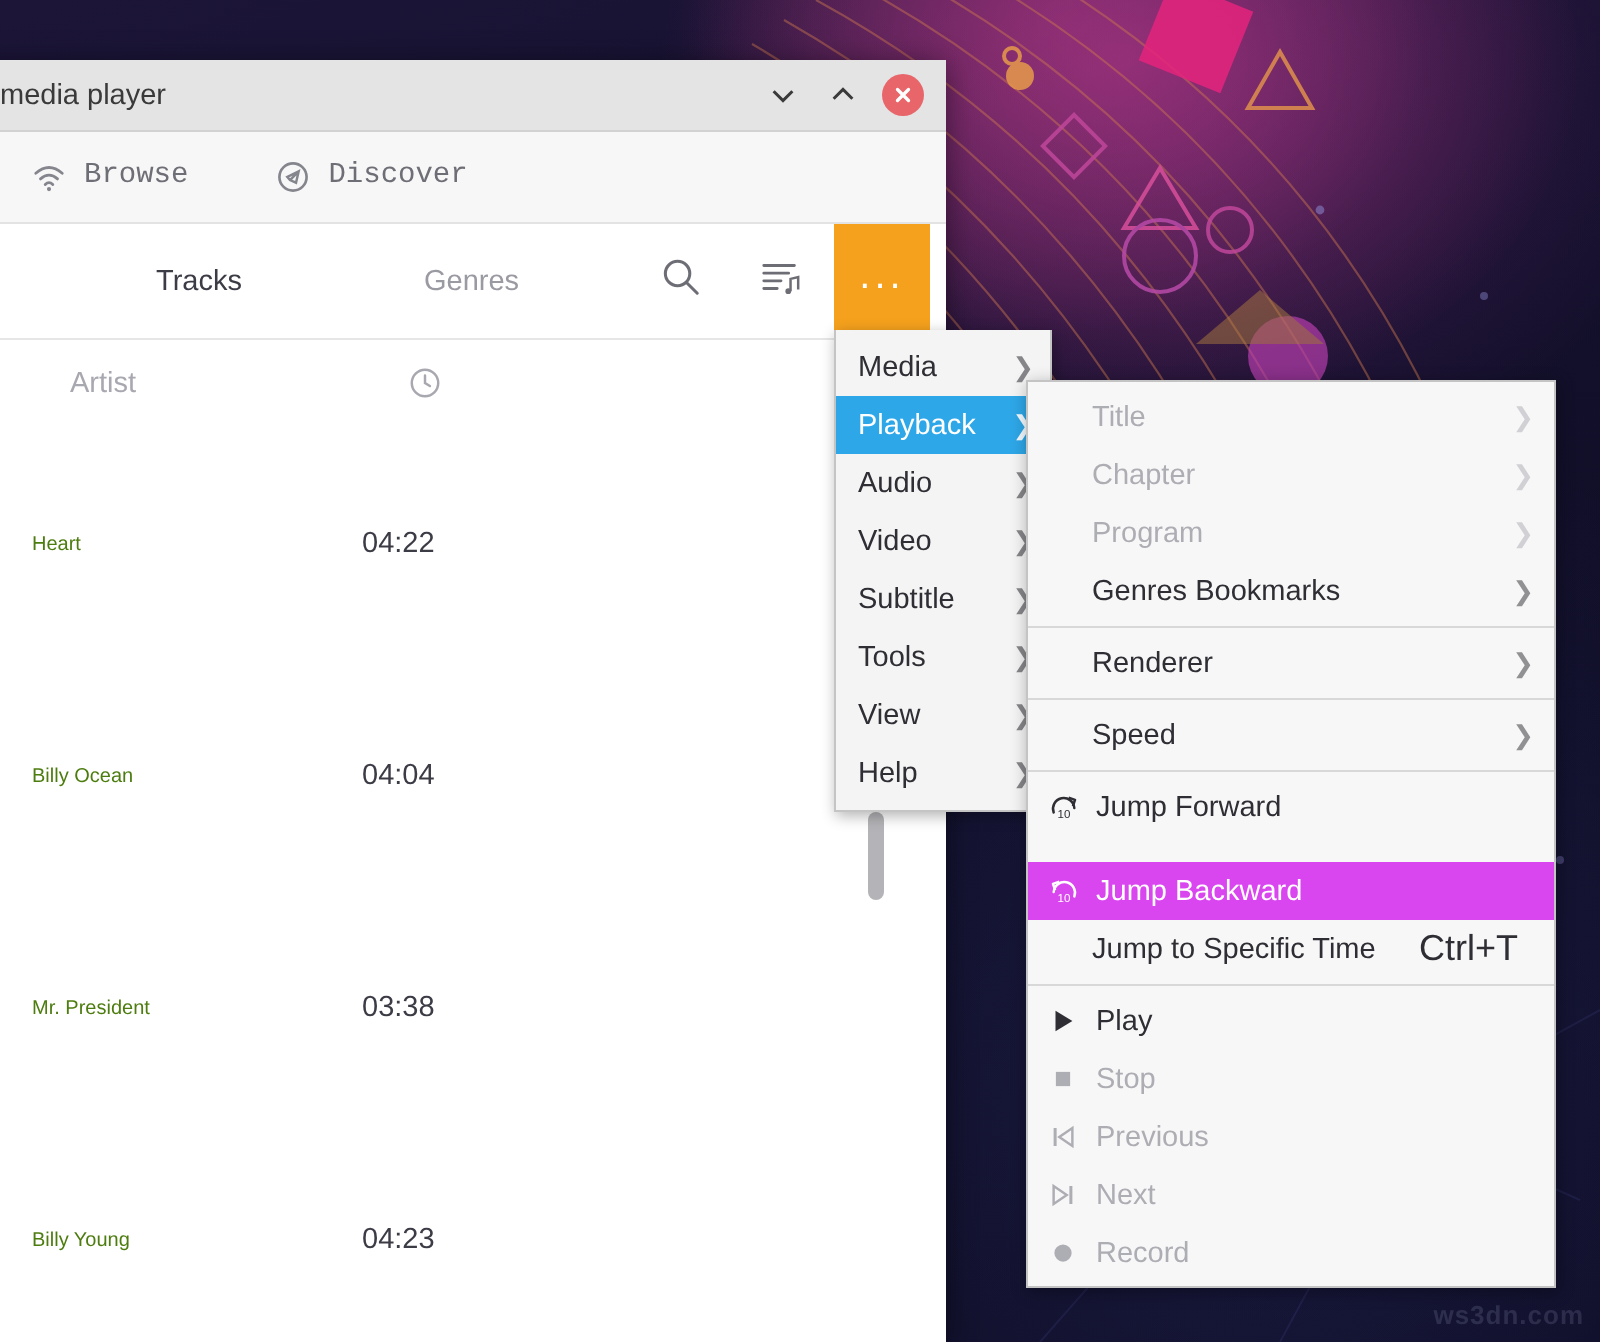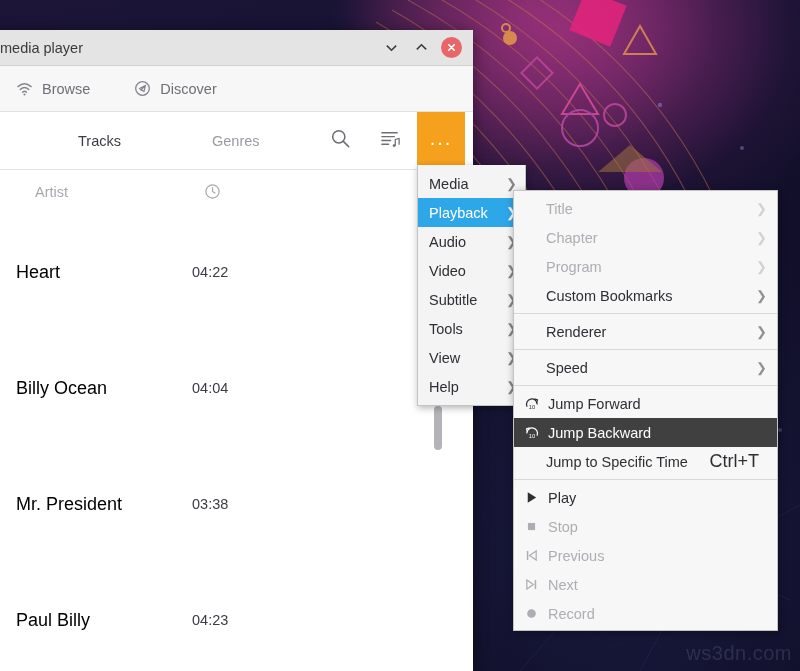--- a/index.html
+++ b/index.html
@@ -14,22 +14,22 @@
     position: absolute; inset: 0;
     background:
       radial-gradient(circle at 640px 560px, rgba(60,70,160,0.22) 0%, rgba(0,0,0,0) 42%),
       radial-gradient(ellipse 360px 300px at 600px 40px, rgba(120,40,120,0.45) 0%, rgba(0,0,0,0) 70%),
       radial-gradient(ellipse 260px 220px at 530px 10px, rgba(190,60,130,0.40) 0%, rgba(0,0,0,0) 72%),
       linear-gradient(160deg, #1c1538 0%, #14112e 35%, #100e26 65%, #0d0b20 100%);
   }
   #desktop svg { position: absolute; inset: 0; width: 800px; height: 671px; }
   #watermark {
     position: absolute; right: 8px; bottom: 6px;
-    font-size: 20px; color: rgba(150,150,190,0.20);
-    letter-spacing: .5px; user-select: none;
+    font-size: 13px; color: rgba(150,150,190,0.20);
+    letter-spacing: .5px; user-select: none; font-weight: bold;
   }
 
   
   #app-window {
     position: absolute; left: -30px; top: 30px;
     width: 503px; height: 641px;
     background: #ffffff;
     box-shadow: 0 2px 14px rgba(0,0,0,0.45);
     overflow: hidden;
   }
@@ -53,22 +53,22 @@
     justify-content: center; margin-left: 5px; margin-right: 3px; cursor: pointer;
   }
 
   
   #nav-strip {
     height: 46px; background: #f7f7f7;
     border-bottom: 1px solid #e3e3e3;
     display: flex; align-items: center; padding-left: 46px;
   }
   .nav-item {
-    display: flex; align-items: center; gap: 9px;
-    margin-right: 44px; cursor: pointer;
+    display: flex; gap: 9px;
+    margin-right: 44px; cursor: pointer; font-family: Liberation Mono, monospace;
   }
   .nav-label { font-size: 14.5px; color: #6e6e76; }
 
   
   #toolbar {
     height: 58px; background: #ffffff;
     border-bottom: 1px solid #e6e6e6;
     display: flex; align-items: center; position: relative;
   }
   .tab {
@@ -94,23 +94,23 @@
   #list-header {
     height: 44px; display: flex; align-items: center;
     position: relative; padding-left: 46px;
   }
   #col-artist { font-size: 14.5px; color: #a8a8b0; margin-left: 19px; }
   #col-duration-icon { position: absolute; left: 234px; top: 13px; }
   .track-row {
     height: 116px; display: flex; align-items: center;
     position: relative; padding-left: 46px; cursor: pointer;
   }
-  .track-artist { font-size: 18px; color: #000000; text-align: right; }
+  .track-artist { font-size: 10px; color: #4d7c0f; text-align: right; }
   .track-time {
-    position: absolute; left: 222px; font-size: 14.5px; color: #3c3c46;
+    position: absolute; left: 211px; font-size: 14.5px; color: #3c3c46;
   }
 
   
   #scrollbar-track {
     position: absolute; right: 30px; top: 0; width: 10px; height: 501px;
     background: transparent;
   }
   #scrollbar-thumb {
     position: absolute; right: 31px; top: 236px;
     width: 8px; height: 44px; border-radius: 4px;
@@ -142,21 +142,21 @@
     box-shadow: 1px 2px 8px rgba(0,0,0,0.32);
     padding: 3px 0 2px;
     z-index: 45;
   }
   .sm-item {
     height: 29px; display: flex; align-items: center;
     padding: 0 10px 0 10px; font-size: 14.5px; color: #2e2e34;
     cursor: pointer; position: relative; justify-content: center;
   }
   .sm-item.disabled { color: #adadb4; cursor: default; }
-  .sm-item.selected { background: #404040; color: #ffffff; }
+  .sm-item.selected { background: #d946ef; color: #ffffff; margin-top: 13px; }
   .sm-icon {
     width: 24px; display: flex; align-items: center;
     justify-content: flex-start; flex: 0 0 24px;
   }
   .sm-label { flex: 1; }
   .sm-label.indent { padding-left: 22px; }
   .sm-chev { font-size: 13px; opacity: .5; padding-left: 8px; }
   .sm-accel { font-size: 18px; color: #2e2e34; padding-right: 8px; }
   .sm-sep { height: 1px; background: #d8d8d8; margin: 3px 0; }
 </style>
@@ -307,21 +307,21 @@
         </div>
         <div class="track-row">
           <span class="track-artist">Billy Ocean</span>
           <span class="track-time">04:04</span>
         </div>
         <div class="track-row">
           <span class="track-artist">Mr. President</span>
           <span class="track-time">03:38</span>
         </div>
         <div class="track-row">
-          <span class="track-artist">Paul Billy</span>
+          <span class="track-artist">Billy Young</span>
           <span class="track-time">04:23</span>
         </div>
       </div>
 
     <div id="scrollbar-track"></div>
     <div id="scrollbar-thumb"></div>
   </div>
 </div>
 
 <div id="main-menu">
@@ -366,21 +366,21 @@
     </div>
     <div class="sm-item disabled">
       <span class="sm-label indent">Chapter</span>
       <span class="sm-chev">❯</span>
     </div>
     <div class="sm-item disabled">
       <span class="sm-label indent">Program</span>
       <span class="sm-chev">❯</span>
     </div>
     <div class="sm-item">
-      <span class="sm-label indent">Custom Bookmarks</span>
+      <span class="sm-label indent">Genres Bookmarks</span>
       <span class="sm-chev">❯</span>
     </div>
     <div class="sm-sep"></div>
     <div class="sm-item">
       <span class="sm-label indent">Renderer</span>
       <span class="sm-chev">❯</span>
     </div>
     <div class="sm-sep"></div>
     <div class="sm-item">
       <span class="sm-label indent">Speed</span>

